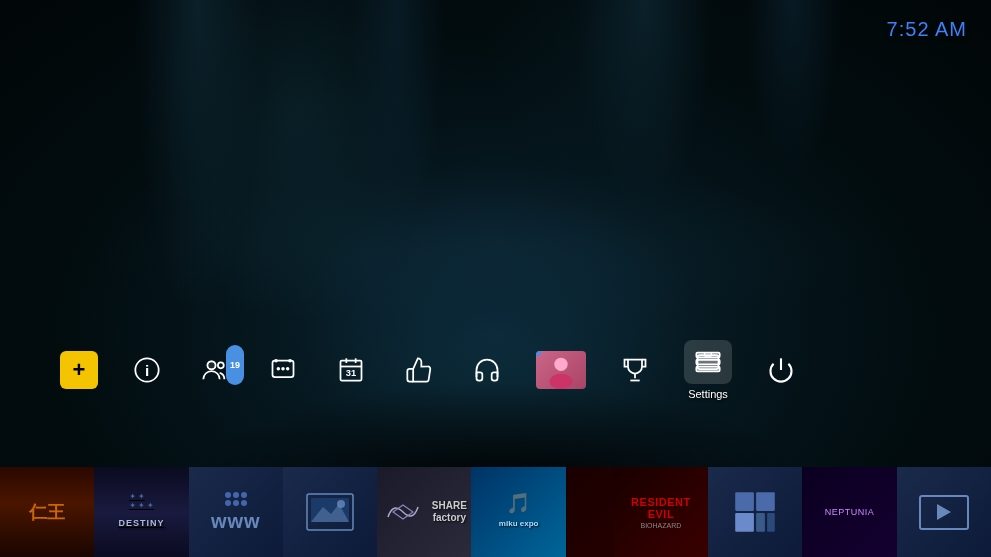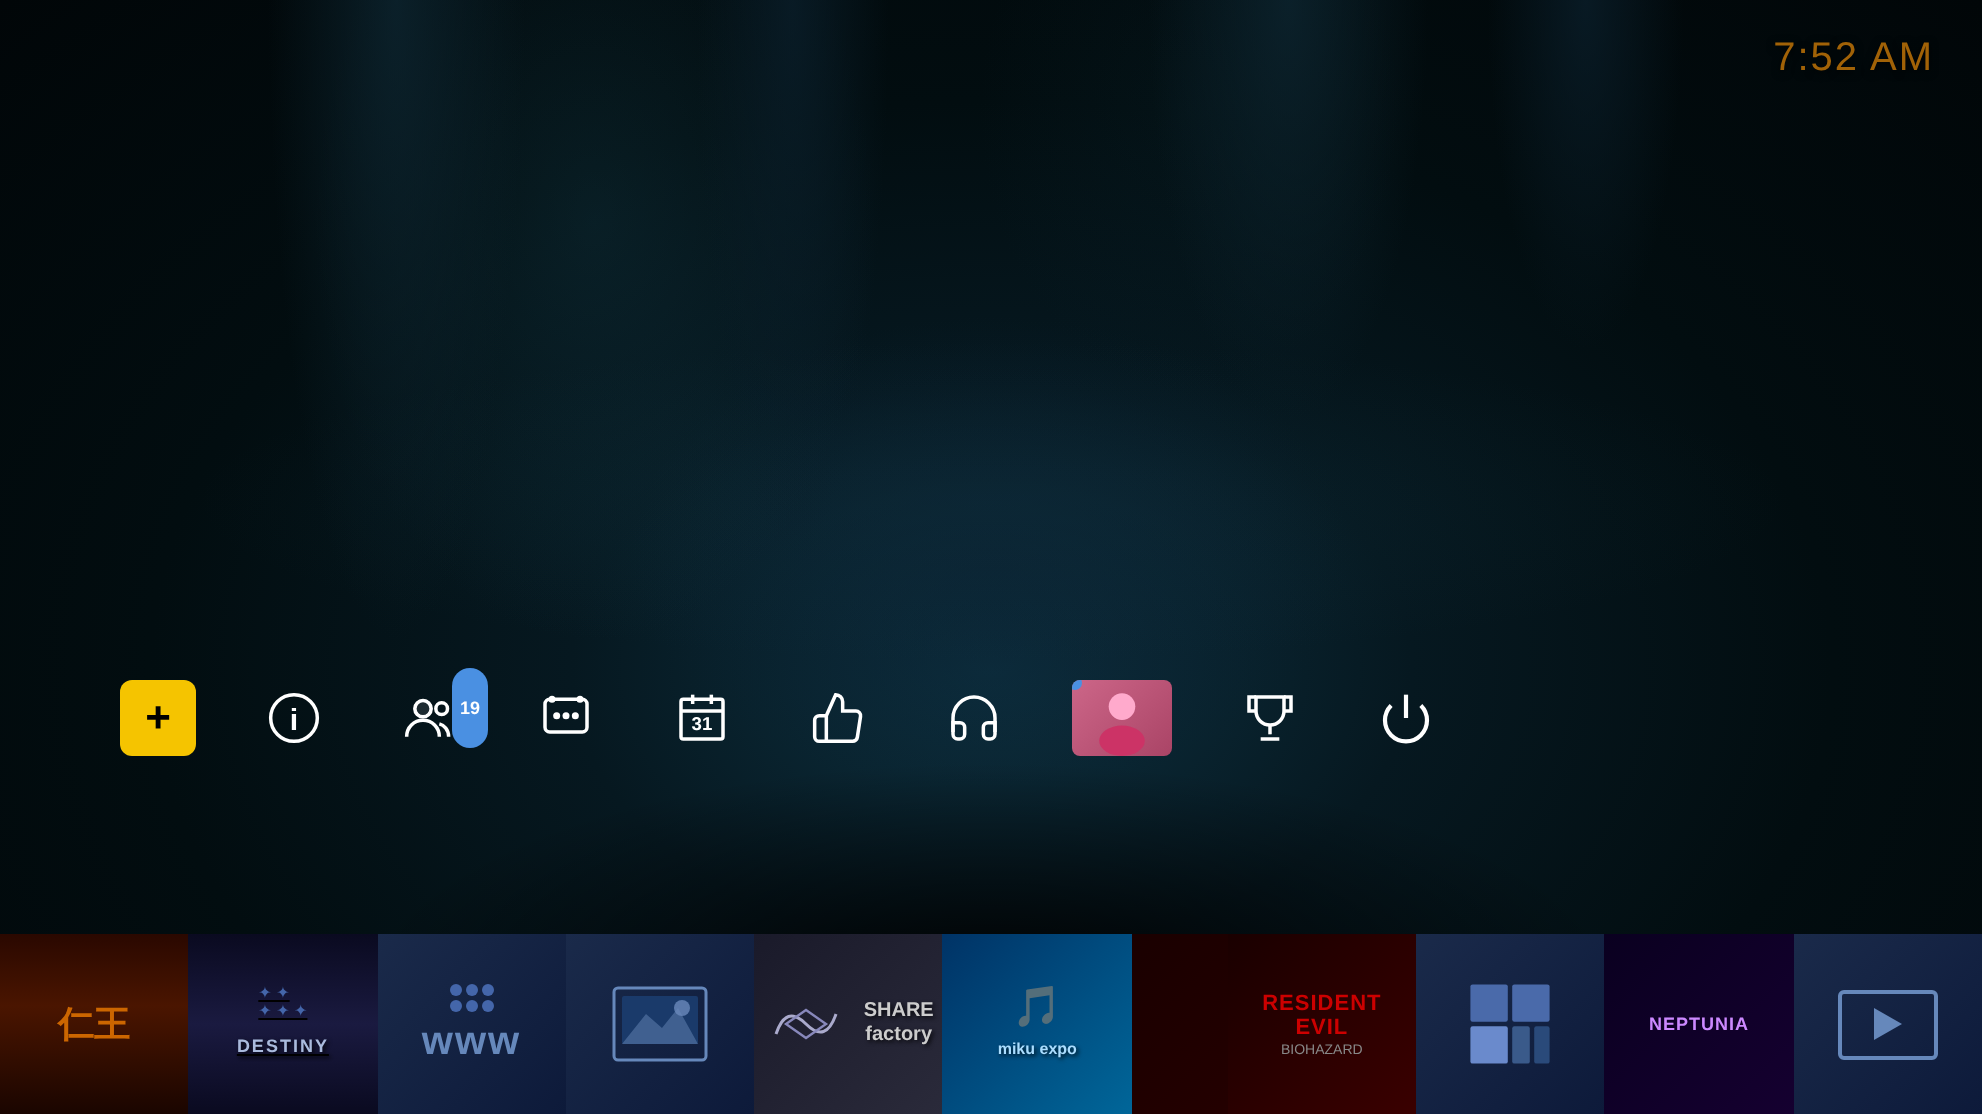--- a/index.html
+++ b/index.html
@@ -40,21 +40,21 @@
         radial-gradient(ellipse 100px 300px at 65% 0%, #0d2530cc 0%, transparent 70%),
         radial-gradient(ellipse 70px 250px at 80% 0%, #0a1e2acc 0%, transparent 70%),
         radial-gradient(ellipse 500px 100px at 50% 45%, #1a4a5a22 0%, transparent 80%);
     }
 
     
     #time {
       position: absolute;
       top: 18px;
       right: 24px;
-      color: #a16207;
+      color: #3b82f6;
       font-size: 20px;
       font-weight: 300;
       letter-spacing: 1px;
       z-index: 10;
       text-shadow: 0 1px 4px rgba(0,0,0,0.8);
     }
 
     
     #top-bar {
       position: absolute;
@@ -365,20 +365,34 @@
       <svg class="icon-svg" viewBox="0 0 24 24">
         <path d="M6 9H3V3h3" stroke="white" stroke-width="1.5" fill="none"></path>
         <path d="M18 9h3V3h-3" stroke="white" stroke-width="1.5" fill="none"></path>
         <path d="M6 3h12a0 0 0 0 1 0 0v6a6 6 0 0 1-12 0V3z" stroke="white" stroke-width="1.5" fill="none"></path>
         <path d="M12 15v4" stroke="white" stroke-width="1.5"></path>
         <line x1="8" y1="21" x2="16" y2="21" stroke="white" stroke-width="1.5"></line>
       </svg>
     </div>
   </div>
 
+  <div class="top-icon settings-highlighted">
+    <div class="icon-img" style="background:rgba(255,255,255,0.15);border-radius:8px;width:48px;height:44px;display:flex;align-items:center;justify-content:center;">
+      <svg style="width:28px;height:28px;fill:none;" viewBox="0 0 24 24">
+        <rect x="2" y="4" width="20" height="4" rx="1" stroke="white" stroke-width="1.5" fill="white" fill-opacity="0.3"></rect>
+        <rect x="2" y="10" width="20" height="4" rx="1" stroke="white" stroke-width="1.5" fill="white" fill-opacity="0.3"></rect>
+        <rect x="2" y="16" width="20" height="4" rx="1" stroke="white" stroke-width="1.5" fill="white" fill-opacity="0.3"></rect>
+
+        <rect x="3" y="6" width="18" height="12" rx="2" stroke="white" stroke-width="1.5" fill="none"></rect>
+        <path d="M3 10h18" stroke="white" stroke-width="1.5"></path>
+        <rect x="9" y="4" width="6" height="3" rx="1" stroke="white" stroke-width="1.2" fill="none"></rect>
+      </svg>
+    </div>
+    <div class="icon-label">Settings</div>
+  </div>
 
   <div class="top-icon">
     <div class="icon-img">
       <svg class="icon-svg" viewBox="0 0 24 24">
         <path d="M18.36 6.64a9 9 0 1 1-12.73 0" stroke="white" stroke-width="1.8" fill="none"></path>
         <line x1="12" y1="2" x2="12" y2="12" stroke="white" stroke-width="1.8"></line>
       </svg>
     </div>
   </div>
 
@@ -453,21 +467,21 @@
         <rect x="21" y="2" width="17" height="17" fill="#4a6aaa" rx="1"></rect>
         <rect x="2" y="21" width="17" height="17" fill="#6a8acc" rx="1"></rect>
         <rect x="21" y="21" width="8" height="17" fill="#3a5a8a" rx="1"></rect>
         <rect x="31" y="21" width="7" height="17" fill="#2a4a7a" rx="1"></rect>
       </svg>
     </div>
   </div>
 
   <div class="game-tile tile-neptunia">
     <div class="game-tile-inner" style="background:linear-gradient(135deg,#0a0020,#150030);">
-      <div style="color:#cc88ff;font-size:9px;font-weight:bold;text-align:right;letter-spacing:0.5px;">NEPTUNIA</div>
+      <div style="color:#cc88ff;font-size:9px;font-weight:normal;text-align:right;letter-spacing:0.5px;">NEPTUNIA</div>
     </div>
   </div>
 
   <div class="game-tile tile-media">
     <div class="game-tile-inner">
       <div class="media-icon"></div>
     </div>
   </div>
 
 </div>

